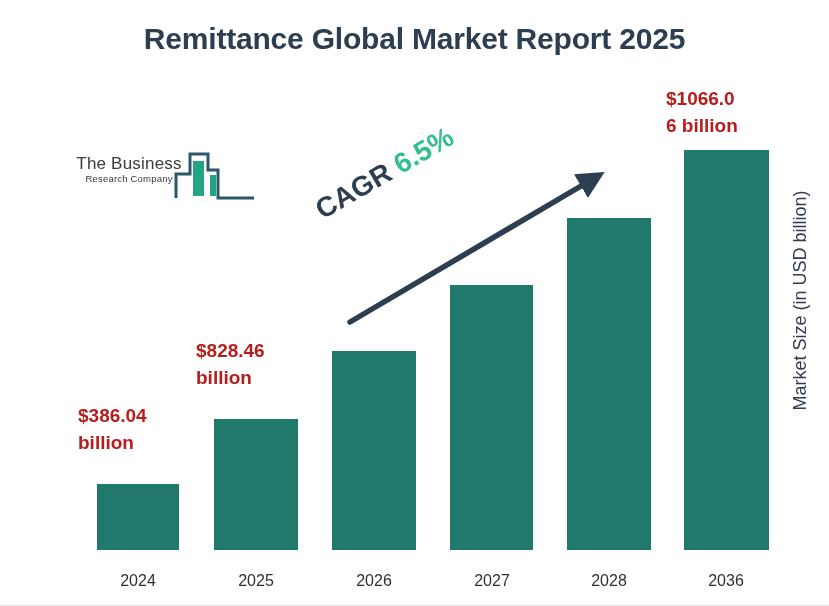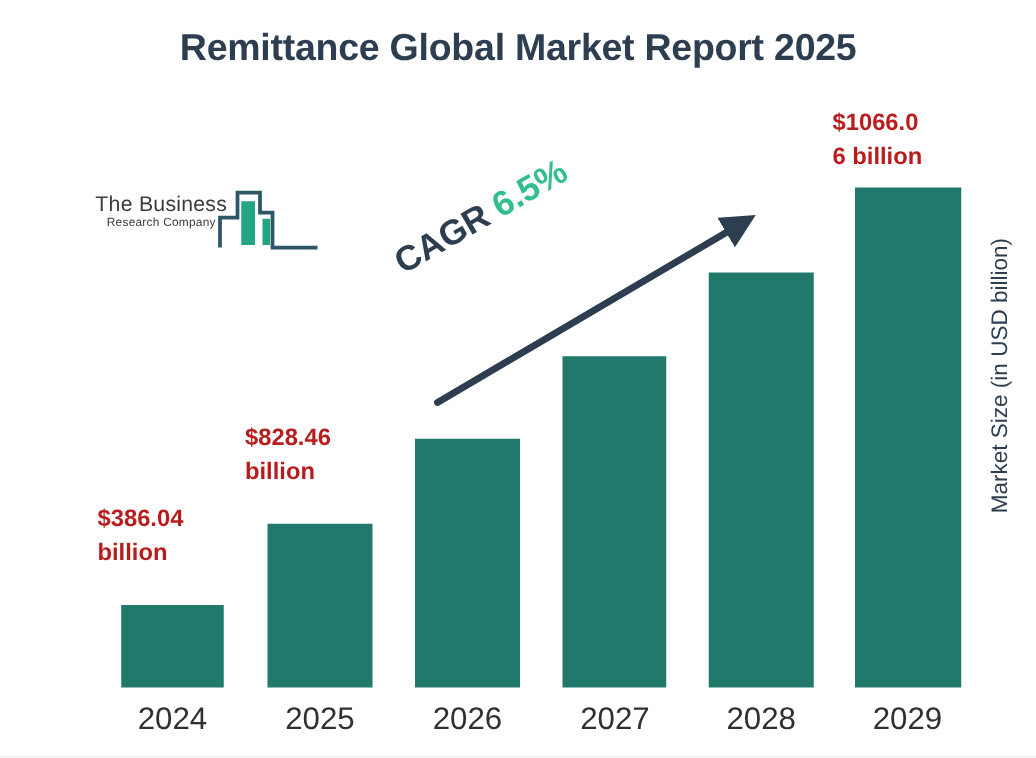--- a/index.html
+++ b/index.html
@@ -85,21 +85,21 @@
     position: absolute;
     font-size: 19px;
     font-weight: bold;
     color: #b91c1c;
     line-height: 27px;
     text-align: left;
   }
   .tick-label {
     position: absolute;
     bottom: 16px;
-    font-size: 25px;
+    font-size: 16px;
     color: #303030;
     text-align: center;
     width: 120px;
   }
 
   
   #cagr-annotation {
     position: absolute;
     left: 340px;
     top: 190px;
@@ -185,21 +185,21 @@
     <div class="bar-label" style="left:666px; top:85px; width:122px;">
       <span>$1066.0</span><br>
       <span>6 billion</span>
     </div>
 
     <div class="tick-label" style="left:78px;">2024</div>
     <div class="tick-label" style="left:196px;">2025</div>
     <div class="tick-label" style="left:314px;">2026</div>
     <div class="tick-label" style="left:432px;">2027</div>
     <div class="tick-label" style="left:549px;">2028</div>
-    <div class="tick-label" style="left:666px;">2029</div>
+    <div class="tick-label" style="left:666px;">2036</div>
 
     <svg id="arrow-svg" viewBox="0 0 300 185">
       <defs>
         <marker id="arrowhead" markerWidth="5" markerHeight="5" refX="3.6" refY="2.5" orient="auto">
           <path d="M0,0 L5,2.5 L0,5 Z" fill="#2C3E50"></path>
         </marker>
       </defs>
       <line x1="20" y1="172" x2="268" y2="26" stroke="#2C3E50" stroke-width="5.5" stroke-linecap="round" marker-end="url(#arrowhead)"></line>
     </svg>
 

